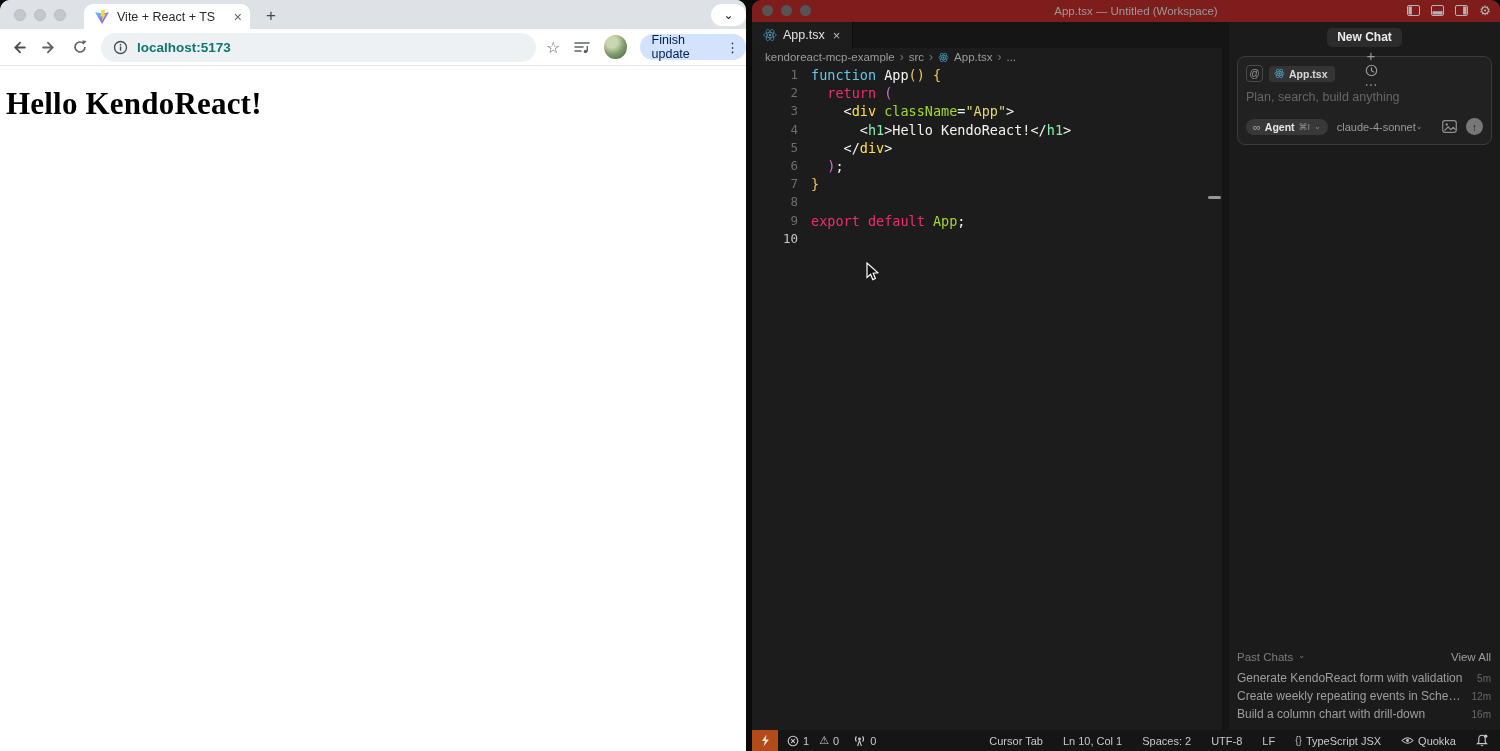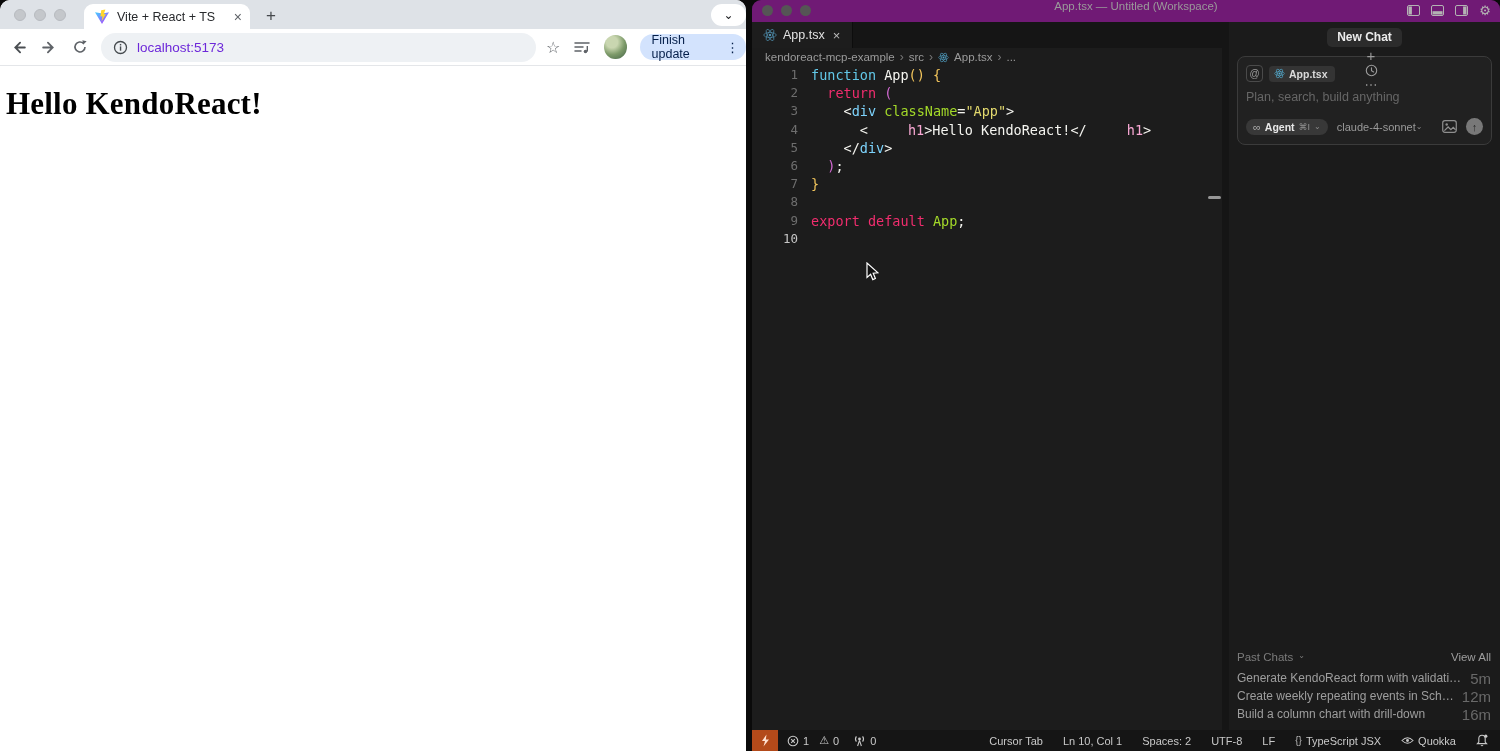--- a/index.html
+++ b/index.html
@@ -15,35 +15,35 @@
   .btab { position:absolute; left:84px; top:4px; width:166px; height:25px; background:#fff; border-radius:9px 9px 0 0;
     display:flex; align-items:center; padding:0 8px 0 10px; }
   .btab .title { flex:1; font-size:12.5px; color:#27292c; margin-left:7px; white-space:nowrap; overflow:hidden; }
   .btab .x { font-size:14px; color:#5f6368; line-height:1; }
   .newtab { position:absolute; left:261px; top:6px; font-size:17px; color:#45484c; width:20px; text-align:center; }
   .tsr-pill { position:absolute; left:711px; top:4px; width:35px; height:22px; background:#fff; border-radius:12px;
     display:flex; align-items:center; justify-content:center; font-size:12px; color:#202124; }
   .btoolbar { position:relative; height:37px; background:#fff; border-bottom:1px solid #e4e6e9; display:flex; align-items:center; }
   .nav-ic { width:26px; height:26px; display:flex; align-items:center; justify-content:center; margin-left:6px; }
   .urlbar { margin-left:8px; width:452px; height:29px; background:#eef1f4; border-radius:15px; display:flex; align-items:center; padding:0 12px; }
-  .urlbar .url { font-size:13.5px; color:#6d28d9; margin-left:9px; font-weight:400; }
+  .urlbar .url { font-size:13.5px; color:#0f766e; margin-left:9px; font-weight:700; }
   .tb-right { display:flex; align-items:center; margin-left:10px; gap:13px; }
   .star { font-size:16px; color:#5f6368; }
   .avatar { width:24px; height:24px; border-radius:50%;
     background:radial-gradient(circle at 35% 30%, #c9d6b0 0 25%, #7e9b6a 55%, #3f5f44 100%); }
   .update-pill { height:26px; background:#d3e3fd; border-radius:13px; display:flex; align-items:center; padding:0 6px 0 12px; }
   .update-pill .lbl { font-size:12.5px; color:#041e49; font-weight:500; }
   .update-pill .dots { font-size:13px; color:#041e49; margin-left:6px; letter-spacing:1px; }
   .bcontent { position:relative; height:684px; background:#fff; }
   .bcontent h1 { font-family:"Liberation Serif", serif; font-weight:bold; font-size:31px; color:#000;
     padding:20px 0 0 6px; letter-spacing:.2px; }
 
   
   #editor { left:752px; top:0; width:748px; height:751px; background:#1c1c1c; border-radius:9px 9px 0 0; }
-  .titlebar { position:relative; height:22px; background:#701a75; display:flex; align-items:flex-start;padding-left:20px; }
+  .titlebar { position:relative; height:22px; background:#7f1d1d; display:flex; align-items:center;padding-left:20px; }
   .tl2 { position:absolute; left:10px; top:5px; display:flex; gap:8px; }
   .tl2 i { width:11px; height:11px; border-radius:50%; background:#555; }
   .wtitle { flex:1; text-align:center; font-size:11.5px; color:#9a9a9a; }
   .tb-icons { position:absolute; right:9px; top:3px; display:flex; gap:11px; align-items:center; color:#b3b3b3; }
   .tabbar { position:relative; height:26px; background:#151515; display:flex; }
   .etab { width:101px; height:26px; background:#1d1d1d; display:flex; align-items:center; padding:0 8px 0 11px; border-right:1px solid #0d0d0d; }
   .etab .lbl { font-size:12.5px; color:#e2e2e2; margin:0 8px 0 6px; }
   .etab .x { font-size:13px; color:#bdbdbd; }
   .tab-actions { position:absolute; right:10px; top:0; height:26px; display:flex; align-items:center; gap:12px; color:#a8a8a8; }
   .crumbs { height:18px; display:flex; align-items:center; padding-left:13px; font-size:11.5px; color:#9b9b9b; gap:5px; }
@@ -51,21 +51,21 @@
   .code-wrap { position:relative; height:664px; font-family:"DejaVu Sans Mono","Liberation Mono",monospace; font-size:13.5px; }
   .cl { position:relative; display:flex; height:18.2px; line-height:18.2px; white-space:pre; }
   .cl .ln { width:46px; text-align:right; color:#6e6e6e; font-size:12.5px; flex:none; }
   .cl .lc { padding-left:13px; }
   .cl.active { }
   .cl.active .ln { color:#c6c6c6; }
   .cl.active::after { content:""; position:absolute; left:59px; top:0; width:411px; height:18.2px; background:#2b2b23; z-index:-1; }
   .tk-pl { color:#f5f5f0; } .tk-kwi { color:#62c8e8; }
   .tk-kw { color:#f12d6e; } .tk-id { color:#f5f5f0; }
   .tk-gold { color:#f2c55c; } .tk-purple { color:#d36ad3; }
-  .tk-tagp { color:#7dd3fc; } .tk-tagr { color:#f9a8d4;margin-left:40px; }
+  .tk-tagp { color:#fde047; } .tk-tagr { color:#86efac; }
   .tk-attr { color:#a3d929; } .tk-str { color:#e3d96e; }
   .tk-grn { color:#a3d929; }
   .ovr-dash { position:absolute; left:456px; top:130px; width:13px; height:3px; background:#979797; border-radius:1.5px; }
   .cursor-arrow { position:absolute; left:114px; top:196px; }
 
   
   .chat { position:absolute; left:470px; top:22px; width:278px; height:708px; background:#1b1b1b;
     border-left:7px solid #151515; padding:6px 8px; }
   .chat-head { display:flex; align-items:center; height:19px;flex-direction:column; }
   .chat-tab { background:#2c2c2c; border-radius:5px; padding:2px 10px 3px; font-size:12px; font-weight:bold; color:#ececec; }
@@ -88,21 +88,21 @@
   .cb-row3 .sp { flex:1; }
   .send { width:17px; height:17px; border-radius:50%; background:#787878; color:#242424; font-size:11px; font-weight:bold;
     display:flex; align-items:center; justify-content:center; margin-left:9px; }
   .past { position:absolute; left:8px; right:9px; bottom:7px; }
   .past-head { display:flex; align-items:flex-start; font-size:11.5px; color:#7b7b7b; margin-bottom:6px; }
   .past-head .ch { font-size:8px; margin-left:5px; }
   .past-head .sp { flex:1; }
   .past-head .va { color:#9e9e9e; }
   .past-item { display:flex; align-items:center; height:18px; }
   .past-item .lbl { flex:1; font-size:12px; color:#9e9e9e; white-space:nowrap; overflow:hidden; text-overflow:ellipsis; }
-  .past-item .tm { font-size:15px; color:#696969; margin-left:8px; }
+  .past-item .tm { font-size:10px; color:#696969; margin-left:8px; }
 
   
   .statusbar { position:absolute; left:0; right:0; bottom:0; height:21px; background:#151515; display:flex; align-items:center;
     font-size:11px; color:#c9c9c9; }
   .remote { width:26px; height:21px; background:#b34a1a; display:flex; align-items:center; justify-content:center; }
   .sb-group { display:flex; align-items:center; gap:4px; margin-left:9px; }
   .sb-right { position:absolute; right:12px; top:0; height:21px; display:flex; align-items:center; gap:20px; }
   .sb-item { display:flex; align-items:center; gap:4px; white-space:nowrap; }
   svg { display:block; }
 </style>

